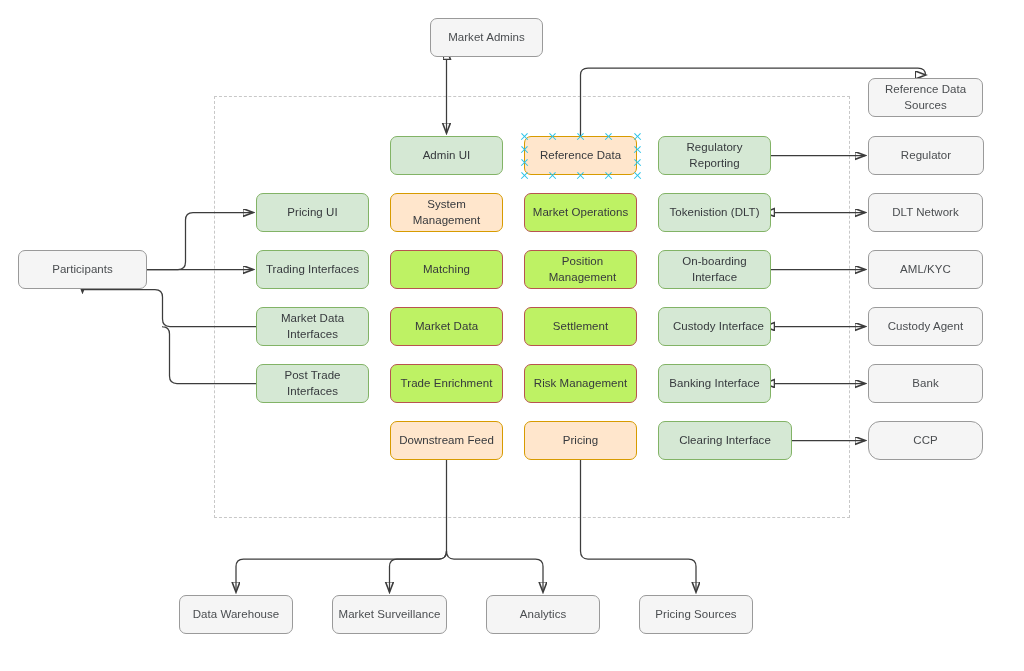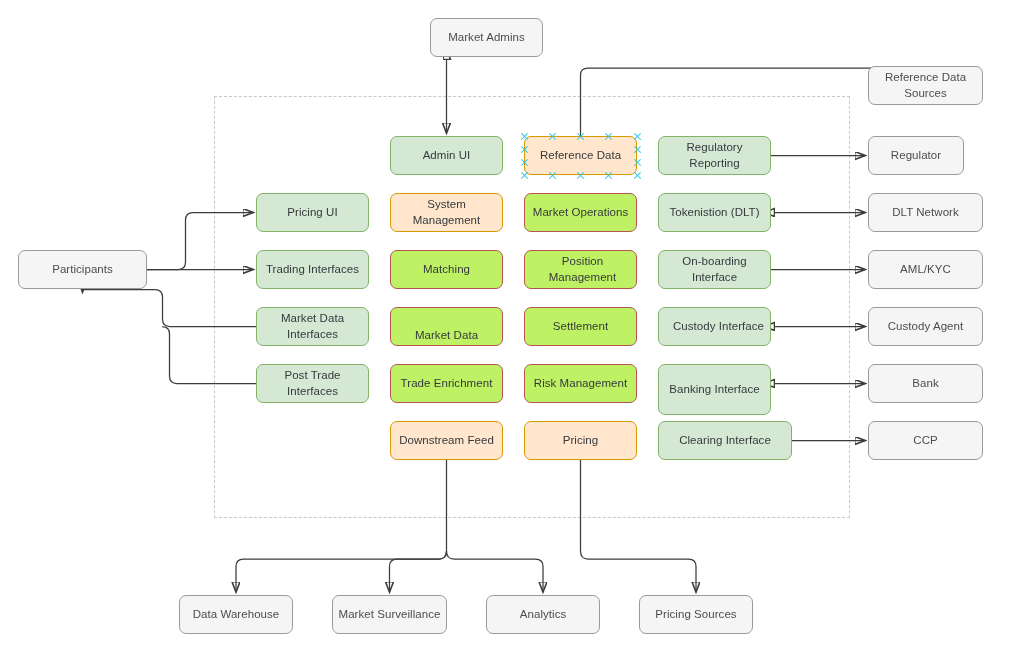--- a/index.html
+++ b/index.html
@@ -159,21 +159,21 @@
 
     <g>
       <path d="M580.5,460 L580.5,551 Q580.5,559 588,559 L688.5,559 Q696,559 696,566.5 L696,592" marker-end="url(#ah)"></path>
     </g>
   </svg>
 
   <div id="node-layer">
       <div class="node gray" style="left: 390px; top: 18px; width: 113px; height: 39px; margin-left: 40px;">
         <span>Market Admins</span>
       </div>
-      <div class="node gray" style="left: 868px; top: 66px; width: 115px; height: 39px;">
+      <div class="node gray" style="left: 868px; top: 78px; width: 115px; height: 39px;">
         <span>Reference Data Sources</span>
       </div>
       <div class="node green" style="left: 256px; top: 193px; width: 113px; height: 39px;">
         <span>Pricing UI</span>
       </div>
       <div class="node green" style="left: 256px; top: 250px; width: 113px; height: 39px;">
         <span>Trading Interfaces</span>
       </div>
       <div class="node green" style="left: 256px; top: 307px; width: 113px; height: 39px;">
         <span>Market Data Interfaces</span>
@@ -183,21 +183,21 @@
       </div>
       <div class="node green" style="left: 390px; top: 136px; width: 113px; height: 39px;">
         <span>Admin UI</span>
       </div>
       <div class="node yellow" style="left: 390px; top: 193px; width: 113px; height: 39px;">
         <span>System Management</span>
       </div>
       <div class="node red" style="left: 390px; top: 250px; width: 113px; height: 39px;">
         <span>Matching</span>
       </div>
-      <div class="node red" style="left: 390px; top: 307px; width: 113px; height: 39px; align-items: flex-end;">
+      <div class="node red" style="left: 390px; top: 307px; width: 113px; height: 39px;">
         <span>Market Data</span>
       </div>
       <div class="node red" style="left: 390px; top: 364px; width: 113px; height: 39px;">
         <span>Trade Enrichment</span>
       </div>
       <div class="node yellow" style="left: 390px; top: 421px; width: 113px; height: 39px;">
         <span>Downstream Feed</span>
       </div>
       <div class="node yellow selected" style="left: 524px; top: 136px; width: 113px; height: 39px;">
         <span>Reference Data</span>
@@ -236,42 +236,42 @@
       </div>
       <div class="node green" style="left: 658px; top: 193px; width: 113px; height: 39px;">
         <span>Tokenistion (DLT)</span>
       </div>
       <div class="node green" style="left: 658px; top: 250px; width: 113px; height: 39px;">
         <span>On-boarding Interface</span>
       </div>
       <div class="node green" style="left: 658px; top: 307px; width: 113px; height: 39px; padding-left: 12px;">
         <span>Custody Interface</span>
       </div>
-      <div class="node green" style="left: 658px; top: 364px; width: 113px; height: 51px;">
+      <div class="node green" style="left: 658px; top: 364px; width: 113px; height: 39px;">
         <span>Banking Interface</span>
       </div>
       <div class="node green" style="left: 658px; top: 421px; width: 134px; height: 39px;">
         <span>Clearing Interface</span>
       </div>
-      <div class="node gray" style="left: 868px; top: 136px; width: 96px; height: 39px;">
+      <div class="node gray" style="left: 868px; top: 136px; width: 116px; height: 39px;">
         <span>Regulator</span>
       </div>
       <div class="node gray" style="left: 868px; top: 193px; width: 115px; height: 39px;">
         <span>DLT Network</span>
       </div>
       <div class="node gray" style="left: 868px; top: 250px; width: 115px; height: 39px;">
         <span>AML/KYC</span>
       </div>
       <div class="node gray" style="left: 868px; top: 307px; width: 115px; height: 39px;">
         <span>Custody Agent</span>
       </div>
       <div class="node gray" style="left: 868px; top: 364px; width: 115px; height: 39px;">
         <span>Bank</span>
       </div>
-      <div class="node gray" style="left: 868px; top: 421px; width: 115px; height: 39px;">
+      <div class="node gray" style="left: 868px; top: 421px; width: 115px; height: 39px; border-radius: 12px;">
         <span>CCP</span>
       </div>
       <div class="node gray" style="left: 18px; top: 250px; width: 129px; height: 39px;">
         <span>Participants</span>
       </div>
       <div class="node gray" style="left: 179px; top: 595px; width: 114px; height: 39px;">
         <span>Data Warehouse</span>
       </div>
       <div class="node gray" style="left: 332px; top: 595px; width: 115px; height: 39px;">
         <span>Market Surveillance</span>

